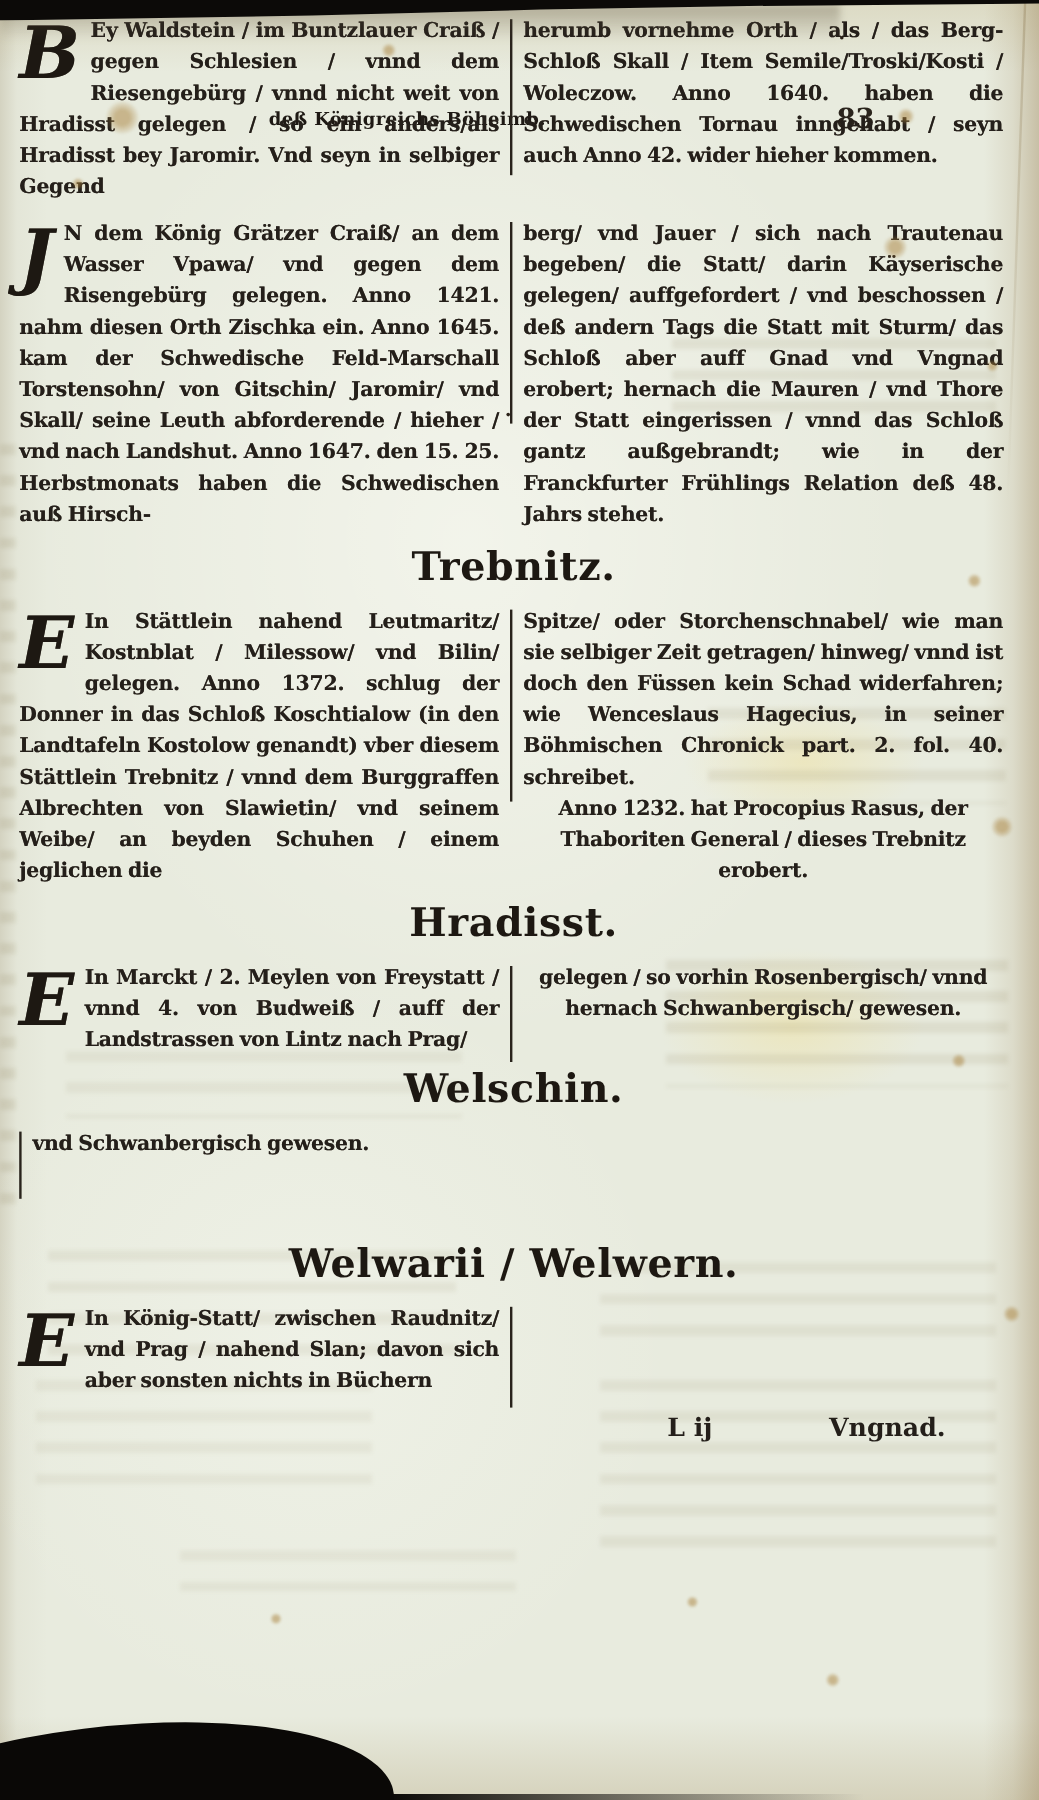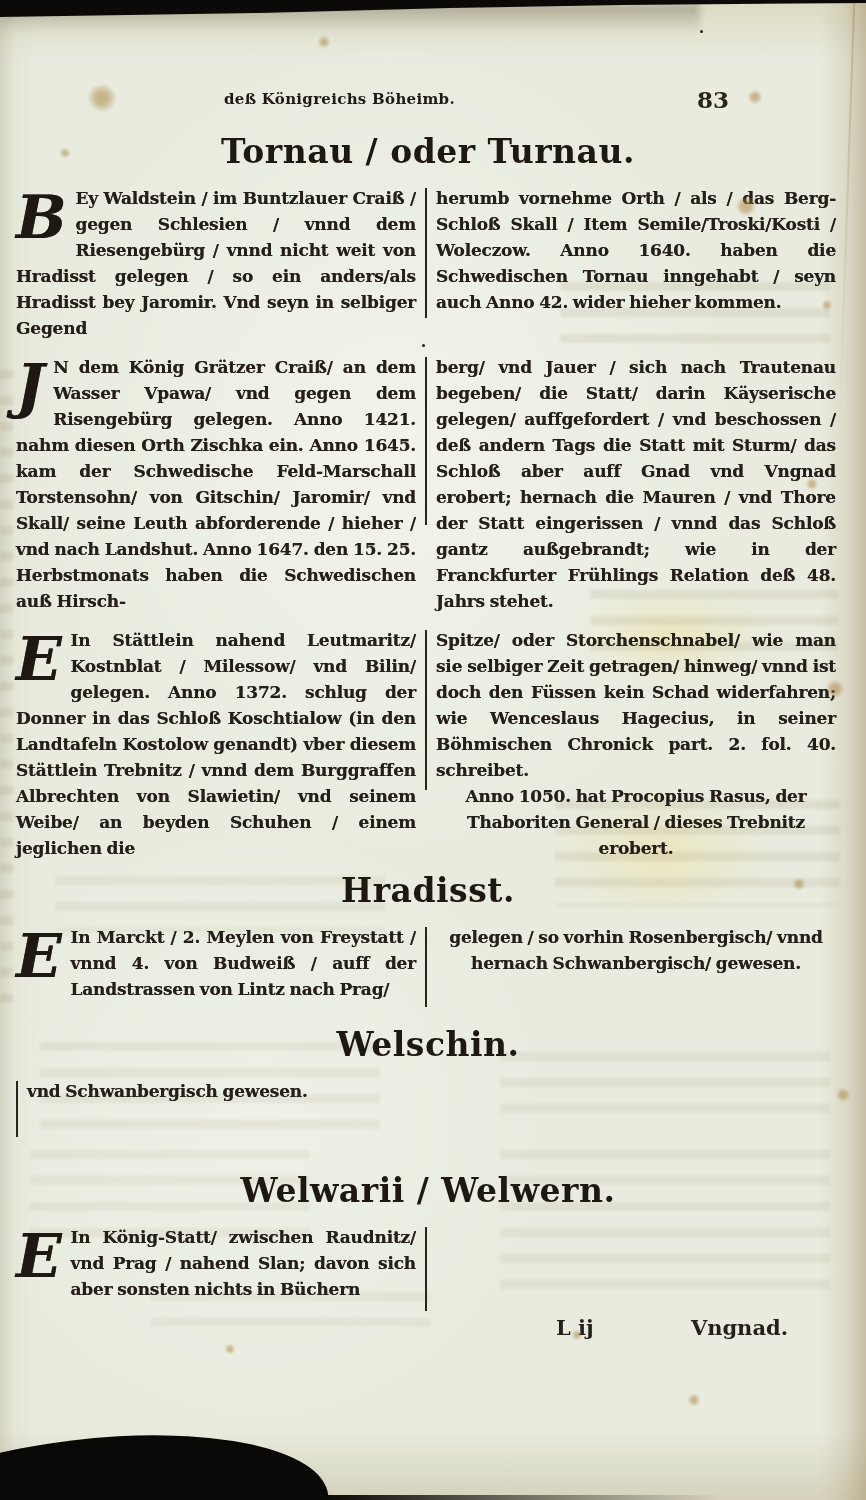--- a/index.html
+++ b/index.html
@@ -23,21 +23,21 @@
   .bottom-strip{position:absolute;left:0;bottom:0;width:720px;height:5px;
     background:linear-gradient(90deg,#0a0806 45%,rgba(10,8,6,0));z-index:5;}
   .edge-crease{position:absolute;right:18px;top:0;width:2px;height:420px;
     background:linear-gradient(180deg,rgba(140,120,80,.35),transparent);transform:rotate(2deg);}
   
   .running-head{position:absolute;left:224px;top:90px;font-weight:bold;font-size:15px;color:#1e1914;letter-spacing:.3px;}
   .page-number{position:absolute;left:697px;top:86px;font-weight:bold;font-size:23px;color:#2a241c;}
   
   .content{position:absolute;left:16px;top:0;width:824px;z-index:2;}
   .sec-title{margin:0;text-align:center;font-weight:bold;font-size:33px;line-height:40px;color:#1d1812;letter-spacing:.5px;}
-  .mt1{margin-top:132px}.mt2{margin-top:30px}.mt3{margin-top:10px}.mt4{margin-top:10px}.mt5{margin-top:18px}.mt6{margin-top:34px}
+  .mt1{margin-top:132px}.mt2{margin-top:30px}.mt3{margin-top:10px}.mt4{margin-top:10px}.mt5{margin-top:2px}.mt6{margin-top:34px}
   .cols{display:flex;gap:9px;margin-top:13px;}
   .col{width:400px;text-align:justify;font-weight:bold;font-size:17px;line-height:26px;
     color:#241f1a;letter-spacing:-.2px;word-spacing:-1px;text-shadow:0 0 .5px rgba(35,25,15,.7);}
   .rule{width:2px;background:#29231c;flex:none;margin-top:3px;}
   .tc{text-align:center;}
   .dc{float:left;font-style:italic;font-weight:bold;font-size:60px;line-height:58px;margin:3px 9px 0 0;color:#1d1812;}
   .dc-sm{font-size:27px;font-weight:bold;vertical-align:-3px;margin-right:2px;}
   .sig-row{display:flex;justify-content:space-between;width:232px;margin:4px 0 0 540px;
     font-weight:bold;font-size:21px;color:#241f1a;align-items:flex-end;}
   
@@ -88,45 +88,45 @@
   <div class="top-band"></div>
   <div class="corner-wedge"></div>
   <div class="bottom-strip"></div>
   <div class="edge-crease"></div>
 
   <div class="running-head">deß Königreichs Böheimb.</div>
   <div class="page-number">83</div>
 
   <div class="content">
 
-    <h2 class="sec-title mt1">Tornau / oder Turnau.</h2>
     <div class="cols">
       <div class="col">
         <span class="dc">B</span><span>Ey Waldstein / im Buntzlauer Craiß / gegen Schlesien / vnnd dem Riesengebürg / vnnd nicht weit von Hradisst gelegen / so ein anders/als Hradisst bey Jaromir. Vnd seyn in selbiger Gegend</span>
       </div>
       <div class="rule" style="height:130px"></div>
       <div class="col">herumb vornehme Orth / als / das Berg-Schloß Skall / Item Semile/Troski/Kosti / Woleczow. Anno 1640. haben die Schwedischen Tornau inngehabt / seyn auch Anno 42. wider hieher kommen.</div>
     </div>
 
     <div class="cols">
       <div class="col">
         <span class="dc">J</span><span>N dem König Grätzer Craiß/ an dem Wasser Vpawa/ vnd gegen dem Risengebürg gelegen. Anno 1421. nahm diesen Orth Zischka ein. Anno 1645. kam der Schwedische Feld-Marschall Torstensohn/ von Gitschin/ Jaromir/ vnd Skall/ seine Leuth abforderende / hieher / vnd nach Landshut. Anno 1647. den 15. 25. Herbstmonats haben die Schwedischen auß Hirsch-</span>
       </div>
       <div class="rule" style="height:168px"></div>
       <div class="col">berg/ vnd Jauer / sich nach Trautenau begeben/ die Statt/ darin Käyserische gelegen/ auffgefordert / vnd beschossen / deß andern Tags die Statt mit Sturm/ das Schloß aber auff Gnad vnd Vngnad erobert; hernach die Mauren / vnd Thore der Statt eingerissen / vnnd das Schloß gantz außgebrandt; wie in der Franckfurter Frühlings Relation deß 48. Jahrs stehet.</div>
     </div>
 
+    <h2 class="sec-title mt3">Trebnitz.</h2>
     <div class="cols">
       <div class="col">
         <span class="dc">E</span><span>In Stättlein nahend Leutmaritz/ Kostnblat / Milessow/ vnd Bilin/ gelegen. Anno 1372. schlug der Donner in das Schloß Koschtialow (in den Landtafeln Kostolow genandt) vber diesem Stättlein Trebnitz / vnnd dem Burggraffen Albrechten von Slawietin/ vnd seinem Weibe/ an beyden Schuhen / einem jeglichen die</span>
       </div>
       <div class="rule" style="height:160px"></div>
       <div class="col">
         <span>Spitze/ oder Storchenschnabel/ wie man sie selbiger Zeit getragen/ hinweg/ vnnd ist doch den Füssen kein Schad widerfahren; wie Wenceslaus Hagecius, in seiner Böhmischen Chronick part. 2. fol. 40. schreibet.</span>
-        <div class="tc">Anno 1050. hat Procopius Rasus, der Thaboriten General / dieses Trebnitz erobert.</div>
+        <div class="tc">Anno 1232. hat Procopius Rasus, der Thaboriten General / dieses Trebnitz erobert.</div>
       </div>
     </div>
 
     <h2 class="sec-title mt4">Hradisst.</h2>
     <div class="cols">
       <div class="col">
         <span class="dc">E</span><span>In Marckt / 2. Meylen von Freystatt / vnnd 4. von Budweiß / auff der Landstrassen von Lintz nach Prag/</span>
       </div>
       <div class="rule" style="height:80px"></div>
       <div class="col tc">gelegen / so vorhin Rosenbergisch/ vnnd hernach Schwanbergisch/ gewesen.</div>

